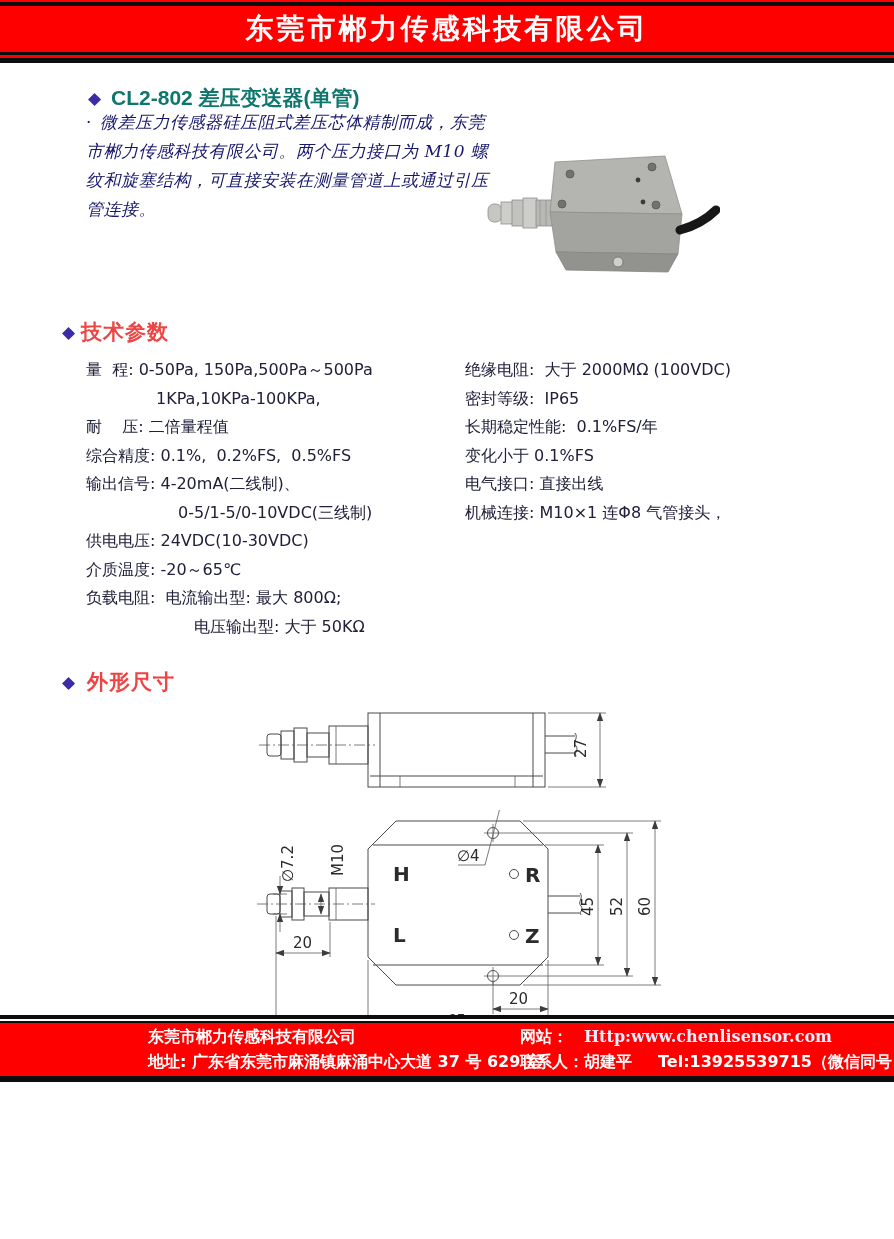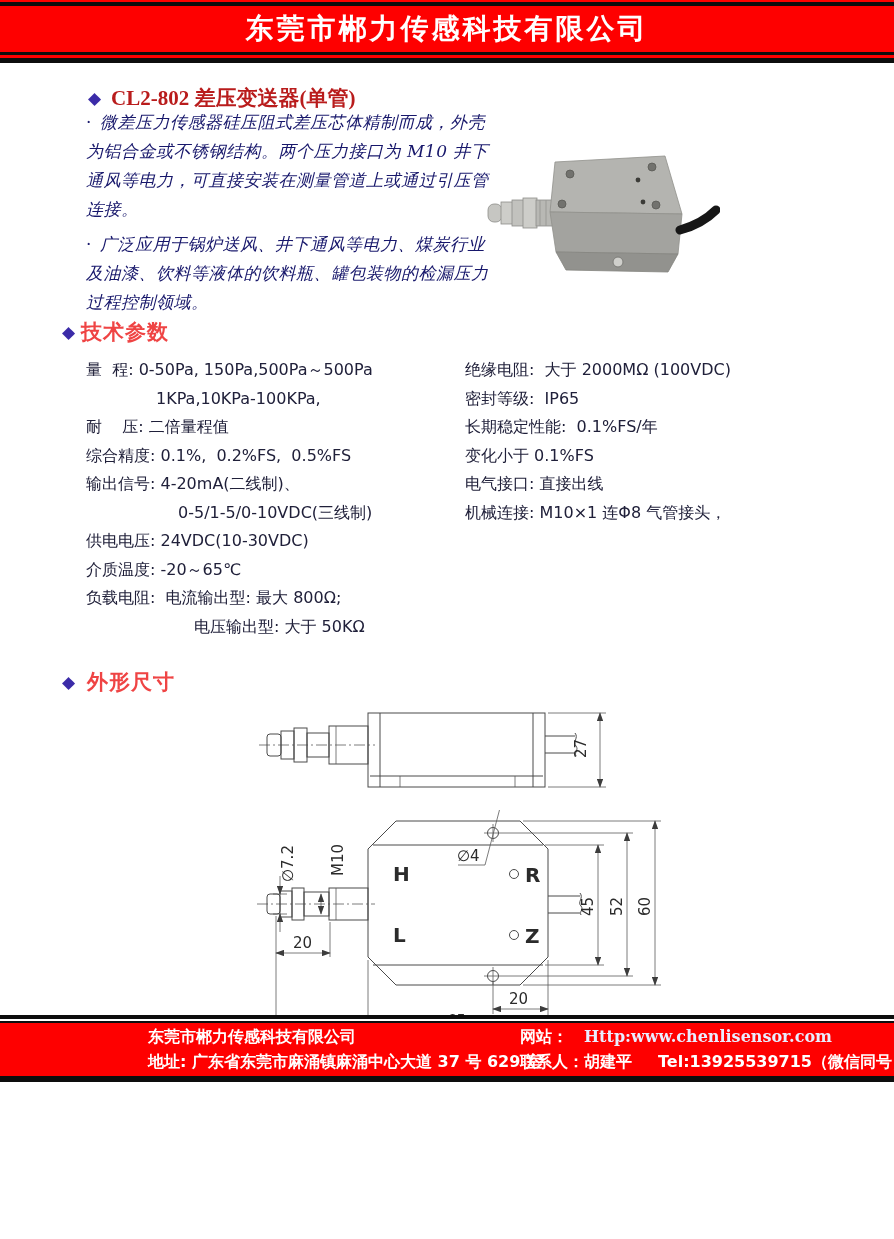--- a/index.html
+++ b/index.html
@@ -9,21 +9,21 @@
   .s-red2{height:2px;background:#fe0000;}
   .s-blk3{height:4px;background:#0d0d0d;}
   .hdr-band{height:46px;background:#fe0000;display:flex;align-items:center;justify-content:center;}
   .hdr-title{color:#ffffff;font-size:28px;font-weight:bold;letter-spacing:3px;}
   .s-blk2{height:3px;background:#0d0d0d;}
   .s-red3{height:3px;background:#fe0000;}
   .s-blk5{height:5px;background:#0d0d0d;}
   
   .intro-title{position:absolute;left:88px;top:84px;display:flex;align-items:center;gap:10px;}
   .diamond{color:#3b2ba8;font-size:17px;line-height:1;}
-  .title-text{color:#b91c1c;font-size:21px;font-weight:bold;font-family:Liberation Serif, serif;}
+  .title-text{color:#0f766e;font-size:21px;font-weight:bold;font-family:Liberation Sans, sans-serif;}
   .desc{position:absolute;left:86px;top:108px;width:412px;font-size:17px;line-height:29px;
         color:#17176b;font-family:"DejaVu Serif",serif;font-style:italic;letter-spacing:0.5px;}
   .desc p{margin:0 0 6px 0;}
   .bull{margin-right:8px;font-style:normal;}
   
   .photo{position:absolute;left:480px;top:142px;width:240px;height:148px;}
   
   .sec-head{position:absolute;display:flex;align-items:center;gap:6px;}
   .sec-head .txt{color:#ef4444;font-size:21px;font-weight:bold;letter-spacing:1px;}
   .th1{left:62px;top:318px;}
@@ -71,22 +71,21 @@
     <div class="s-red3"></div>
     <div class="s-blk5"></div>
   </div>
 
   <div class="intro-title">
     <span class="diamond">◆</span>
     <span class="title-text">CL2-802 差压变送器(单管)</span>
   </div>
 
   <div class="desc">
-    <p><span class="bull">·</span><span>微差压力传感器硅压阻式差压芯体精制而成，外壳为铝合金或不锈钢结构。两个压力接口为 M10 井下通风等电力，可直接安装在测量管道上或通过引压管连接。</span></p>
-    <p><span class="bull">·</span><span>广泛应用于锅炉送风、井下通风等电力、煤炭行业及油漆、饮料等液体的饮料瓶、罐包装物的检漏压力过程控制领域。</span></p>
+    <p><span class="bull">·</span><span>微差压力传感器硅压阻式差压芯体精制而成，东莞市郴力传感科技有限公司。两个压力接口为 M10 螺纹和旋塞结构，可直接安装在测量管道上或通过引压管连接。</span></p>
   </div>
 
   <div class="photo">
     <svg width="240" height="148" viewBox="0 0 240 148">
 
       <g>
         <rect x="8" y="62" width="14" height="18" rx="6" fill="#c6c6c2" stroke="#8d8d89" stroke-width="0.8"></rect>
         <rect x="21" y="60" width="12" height="22" fill="#cdcdc9" stroke="#8d8d89" stroke-width="0.8"></rect>
         <rect x="32" y="58" width="12" height="26" fill="#c2c2be" stroke="#8d8d89" stroke-width="0.8"></rect>
         <rect x="43" y="56" width="14" height="30" fill="#cdcdc9" stroke="#8d8d89" stroke-width="0.8"></rect>

